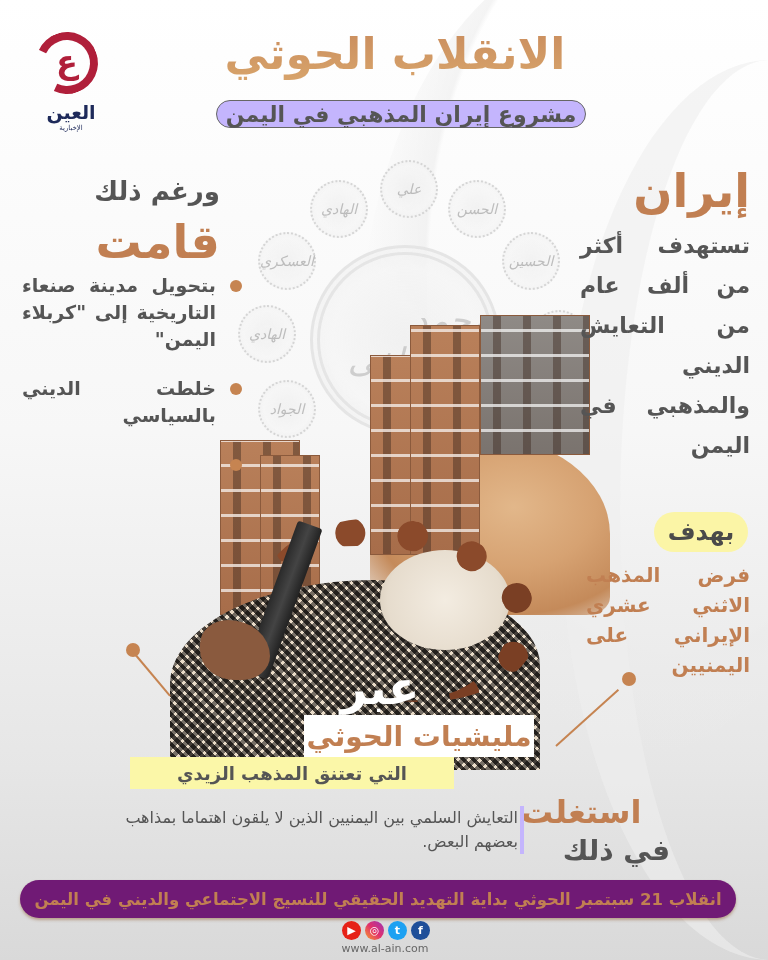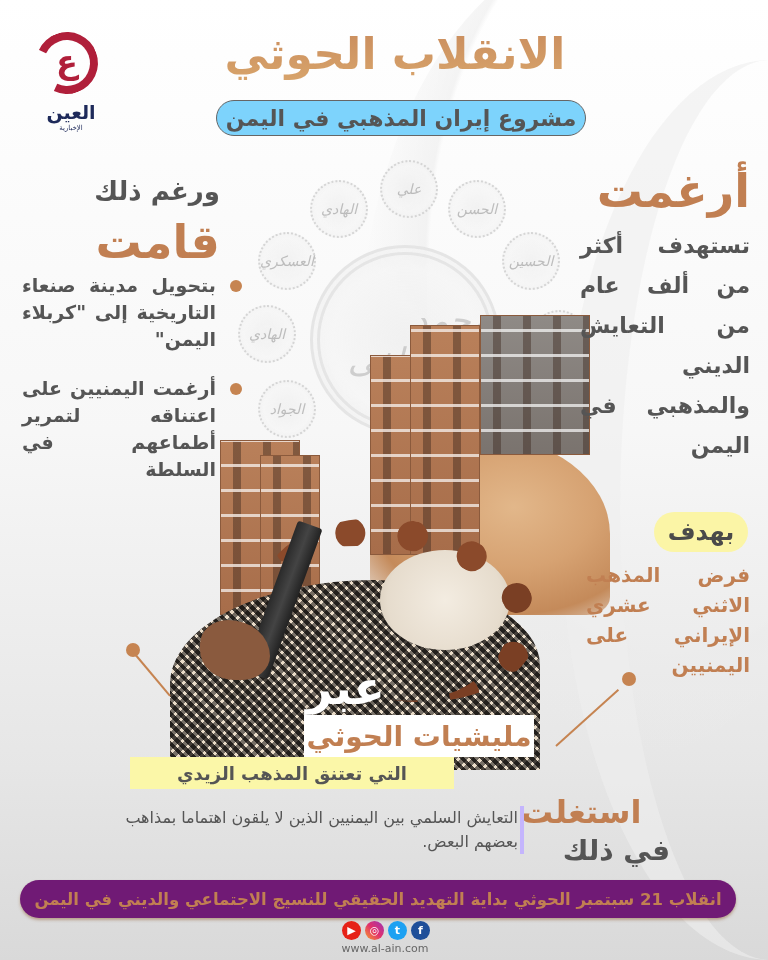--- a/index.html
+++ b/index.html
@@ -46,22 +46,22 @@
   }
 
   
   .title {
     left: 200px; top: 22px; width: 390px; text-align: center;
     font-family: "DejaVu Sans", sans-serif; font-weight: bold; font-size: 44px; line-height: 64px;
     background: linear-gradient(180deg, #c88a5c 0%, #d9a66c 100%);
     -webkit-background-clip: text; background-clip: text; color: transparent;
   }
   .subtitle-pill {
-    left: 216px; top: 100px; width: 370px; height: 36px;
-    border: 1.5px solid #666; border-radius: 20px; background: #7dd3fc;
+    left: 216px; top: 100px; width: 370px; height: 28px;
+    border: 1.5px solid #666; border-radius: 20px; background: #c4b5fd;
     display: flex; align-items: center; justify-content: center;
     font-weight: bold; font-size: 22px; color: #555;
   }
 
   
   .medal {
     border-radius: 50%;
     border: 2px dotted rgba(200,200,200,0.7);
     background: radial-gradient(circle, rgba(240,240,240,0.9) 0%, rgba(245,245,245,0.8) 60%, rgba(230,230,230,0.5) 100%);
     display: flex; align-items: center; justify-content: center;
@@ -161,21 +161,21 @@
     font-weight: bold; font-size: 20px; line-height: 30px; color: #c17f52;
     text-align: justify; text-align-last: right;
   }
 
   
   .connector { position: absolute; background: #c68451; height: 2px; transform-origin: left center; }
   .connector-dot { position: absolute; width: 14px; height: 14px; border-radius: 50%; background: #c68451; }
 
   
   .via-word {
-    left: 306px; top: 660px; width: 120px; text-align: left;
+    left: 320px; top: 660px; width: 120px; text-align: center;
     font-weight: bold; font-size: 46px; line-height: 56px; color: #fff;
     text-shadow: 0 0 6px rgba(0,0,0,0.4);
   }
   .militia-box {
     left: 304px; top: 715px; width: 230px; height: 42px; background: #fff;
     display: flex; align-items: center; justify-content: center;
     font-weight: bold; font-size: 28px; color: #c17f52;
   }
   .militia-sub {
     left: 130px; top: 757px; width: 324px; height: 32px; background: #fbf7a8;
@@ -273,25 +273,28 @@
 <div class="abs left-head1 section-head-dark">ورغم ذلك</div>
 <div class="abs left-head2 section-head-copper">قامت</div>
 
 <div class="abs bullets">
   <div class="bullet">
     <span class="dot"></span>
     <span>بتحويل مدينة صنعاء التاريخية إلى "كربلاء اليمن"</span>
   </div>
   <div class="bullet">
     <span class="dot"></span>
-    <span>أرغمت اليمنيين على اعتناقه لتمرير أطماعهم في السلطة</span>
-  </div>
-</div>
-
-<div class="abs right-head section-head-copper">أرغمت</div>
+    <span>خلطت الديني بالسياسي</span>
+  </div>
+  <div class="bullet">
+    <span class="dot"></span>
+  </div>
+</div>
+
+<div class="abs right-head section-head-copper">إيران</div>
 <div class="abs right-body">تستهدف أكثر من ألف عام من التعايش الديني والمذهبي في اليمن</div>
 
 <div class="abs goal-pill">
   <span>بهدف</span>
 </div>
 <div class="abs goal-body">فرض المذهب الاثني عشري الإيراني على اليمنيين</div>
 
 <div class="connector-dot" style="left:126px;top:643px;"></div>
 <div class="connector" style="left:134px;top:652px;width:56px;transform:rotate(50deg);"></div>
 <div class="connector-dot" style="left:622px;top:672px;"></div>

